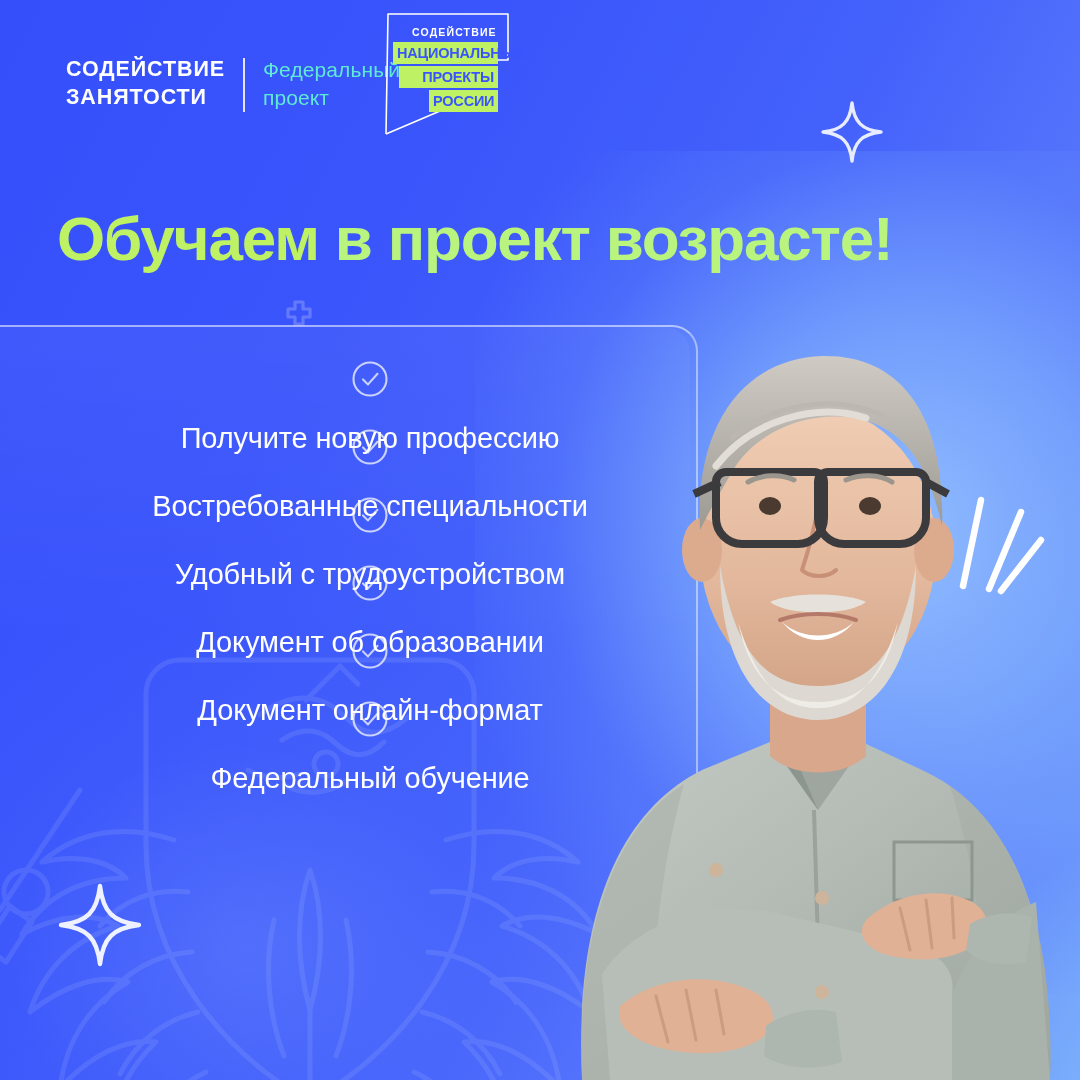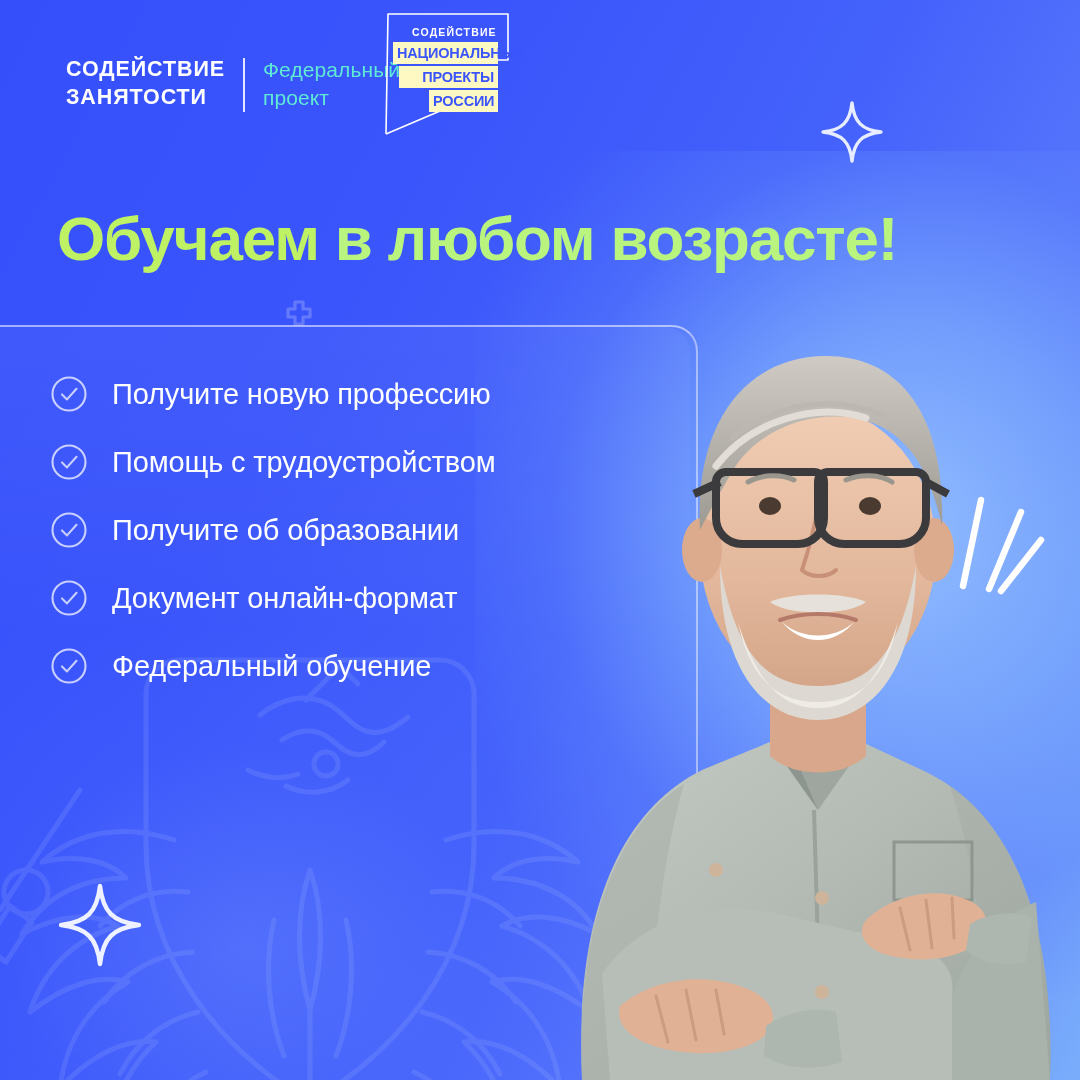--- a/index.html
+++ b/index.html
@@ -51,21 +51,21 @@
     white-space:pre-line;letter-spacing:.1px;
   }
   .np-logo{position:absolute;left:352px;top:12px;width:160px;height:128px;}
   .np-logo svg{width:100%;height:100%;display:block;overflow:visible;}
   .np-demo{
     position:absolute;left:412px;top:26px;
     color:#fff;font-size:10.5px;font-weight:bold;letter-spacing:1.15px;
   }
   .np-block{position:absolute;left:393px;top:42px;width:105px;}
   .np-line{
-    background:#fef9c3;color:#3a55fb;font-weight:bold;
+    background:#bef264;color:#3a55fb;font-weight:bold;
     font-size:14.5px;line-height:1;letter-spacing:-.2px;
     padding:3.5px 4px 4px;margin-bottom:2px;
     text-align:right;
   }
   .np-line.l1{text-align:left;}
   .np-line.l2{margin-left:6px;}
   .np-line.l3{margin-left:36px;}
 
   
   .headline{
@@ -93,21 +93,21 @@
   }
   .plus-deco{
     position:absolute;left:286px;top:300px;width:26px;height:26px;
     opacity:.22;
   }
   .plus-deco svg{width:100%;height:100%;display:block;}
 
   
   .bullets{position:absolute;left:50px;top:360px;width:640px;}
   .bullet{
-    display:flex;align-items:center;gap:24px;height:68px;
+    display:flex;align-items:center;gap:24px;height:68px;flex-direction:column;
   }
   .bullet .chk{width:38px;height:38px;flex:0 0 38px;}
   .bullet .chk svg{width:100%;height:100%;display:block;}
   .bullet .txt{
     color:#ffffff;font-size:29px;font-weight:400;letter-spacing:-.15px;
     white-space:nowrap;
   }
 
   
   .person{
@@ -191,21 +191,21 @@
     <div class="np-demo">СОДЕЙСТВИЕ</div>
     <div class="np-block">
       <div class="np-line l1">НАЦИОНАЛЬНЫЕ</div>
       <div class="np-line l2">ПРОЕКТЫ</div>
       <div class="np-line l3">РОССИИ</div>
     </div>
   </div>
 
   <div class="headline">
     <span class="w">Обучаем</span>
-    <span class="g">в любом возрасте!</span>
+    <span class="g">в проект возрасте!</span>
   </div>
 
   <div class="panel-tint"></div>
   <div class="panel-line"></div>
 
   <div class="plus-deco">
     <svg viewBox="0 0 26 26" fill="none" stroke="#ffffff" stroke-width="3.2" stroke-linejoin="round">
       <path d="M9 2 h8 v7 h7 v8 h-7 v7 h-8 v-7 h-7 v-8 h7 z"></path>
     </svg>
   </div>
@@ -215,39 +215,48 @@
     <div class="bullet">
       <span class="chk">
         <svg viewBox="0 0 38 38" fill="none" stroke="rgba(255,255,255,.72)" stroke-width="2.1" stroke-linecap="round" stroke-linejoin="round">
           <circle cx="19" cy="19" r="16.5"></circle>
             <path d="M12 19.4 l5 5 l9.5 -10.6"></path>
         </svg>
       </span>
       <span class="txt">Получите новую профессию</span>
     </div>
 
-
-    <div class="bullet">
-      <span class="chk">
-        <svg viewBox="0 0 38 38" fill="none" stroke="rgba(255,255,255,.72)" stroke-width="2.1" stroke-linecap="round" stroke-linejoin="round">
-          <circle cx="19" cy="19" r="16.5"></circle>
-            <path d="M12 19.4 l5 5 l9.5 -10.6"></path>
-        </svg>
-      </span>
-      <span class="txt">Помощь с трудоустройством</span>
-    </div>
-
-    <div class="bullet">
-      <span class="chk">
-        <svg viewBox="0 0 38 38" fill="none" stroke="rgba(255,255,255,.72)" stroke-width="2.1" stroke-linecap="round" stroke-linejoin="round">
-          <circle cx="19" cy="19" r="16.5"></circle>
-            <path d="M12 19.4 l5 5 l9.5 -10.6"></path>
-        </svg>
-      </span>
-      <span class="txt">Получите об образовании</span>
+    <div class="bullet">
+      <span class="chk">
+        <svg viewBox="0 0 38 38" fill="none" stroke="rgba(255,255,255,.72)" stroke-width="2.1" stroke-linecap="round" stroke-linejoin="round">
+          <circle cx="19" cy="19" r="16.5"></circle>
+            <path d="M12 19.4 l5 5 l9.5 -10.6"></path>
+        </svg>
+      </span>
+      <span class="txt">Востребованные специальности</span>
+    </div>
+
+    <div class="bullet">
+      <span class="chk">
+        <svg viewBox="0 0 38 38" fill="none" stroke="rgba(255,255,255,.72)" stroke-width="2.1" stroke-linecap="round" stroke-linejoin="round">
+          <circle cx="19" cy="19" r="16.5"></circle>
+            <path d="M12 19.4 l5 5 l9.5 -10.6"></path>
+        </svg>
+      </span>
+      <span class="txt">Удобный с трудоустройством</span>
+    </div>
+
+    <div class="bullet">
+      <span class="chk">
+        <svg viewBox="0 0 38 38" fill="none" stroke="rgba(255,255,255,.72)" stroke-width="2.1" stroke-linecap="round" stroke-linejoin="round">
+          <circle cx="19" cy="19" r="16.5"></circle>
+            <path d="M12 19.4 l5 5 l9.5 -10.6"></path>
+        </svg>
+      </span>
+      <span class="txt">Документ об образовании</span>
     </div>
 
     <div class="bullet">
       <span class="chk">
         <svg viewBox="0 0 38 38" fill="none" stroke="rgba(255,255,255,.72)" stroke-width="2.1" stroke-linecap="round" stroke-linejoin="round">
           <circle cx="19" cy="19" r="16.5"></circle>
             <path d="M12 19.4 l5 5 l9.5 -10.6"></path>
         </svg>
       </span>
       <span class="txt">Документ онлайн-формат</span>

